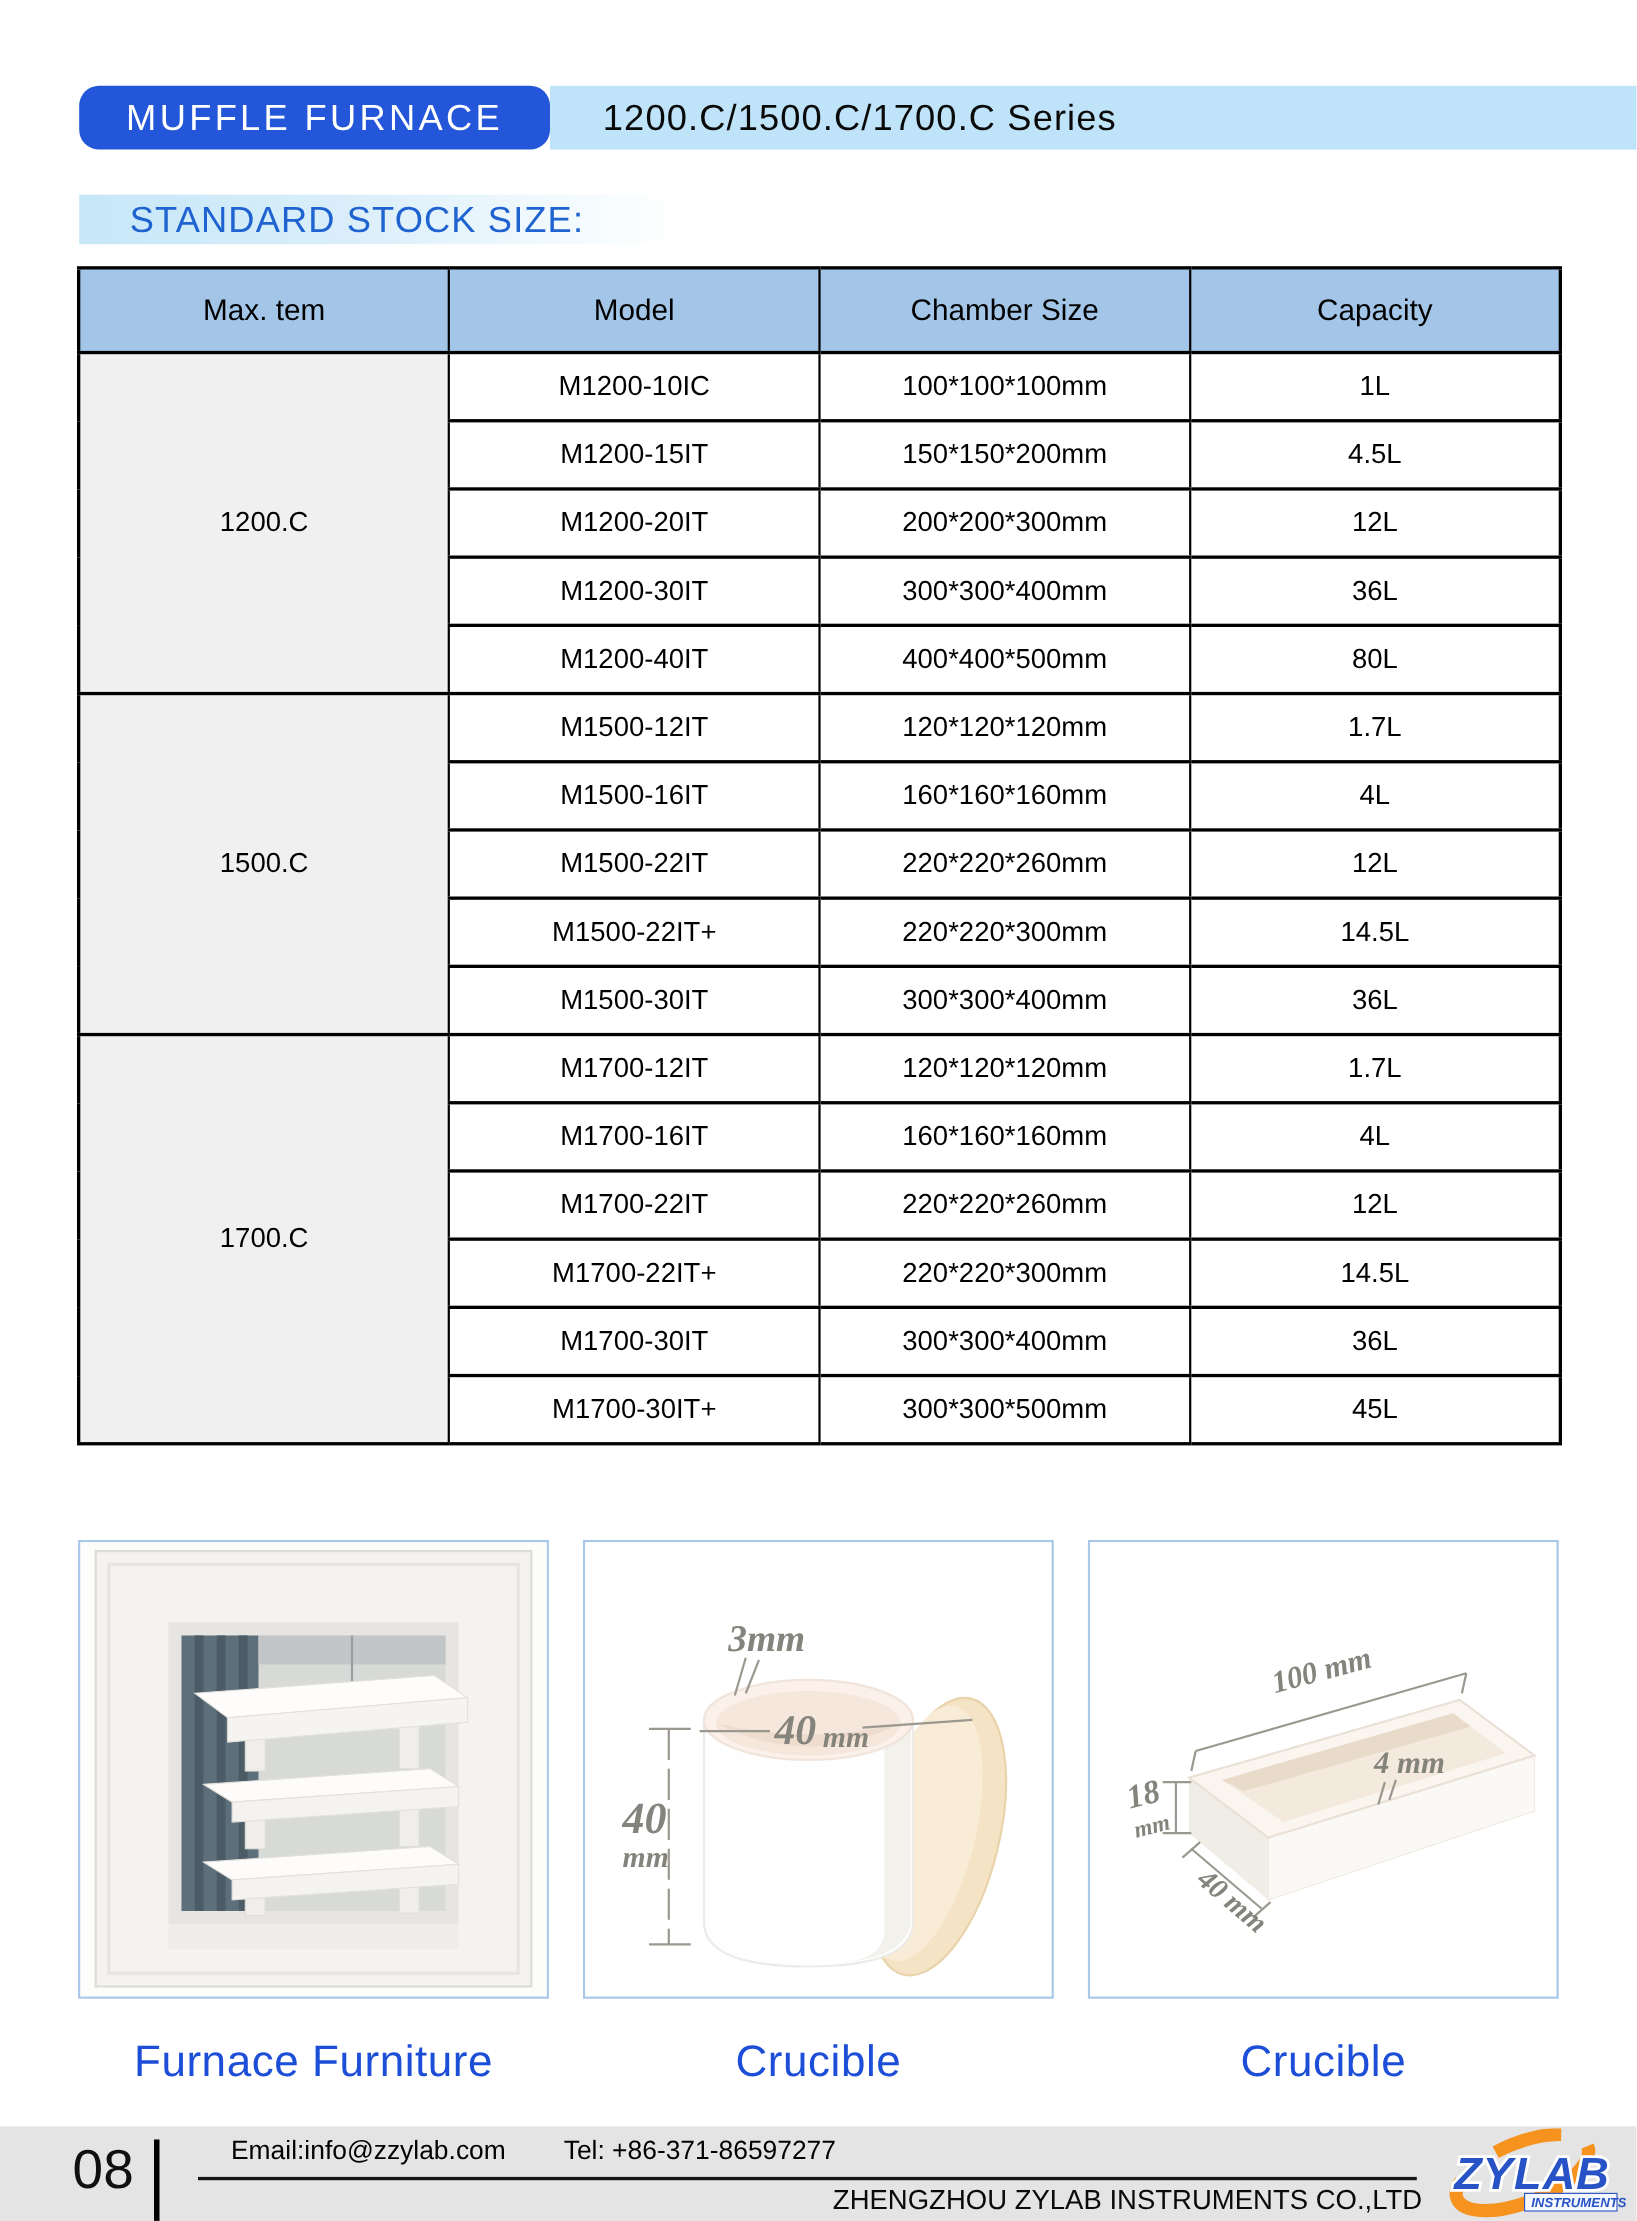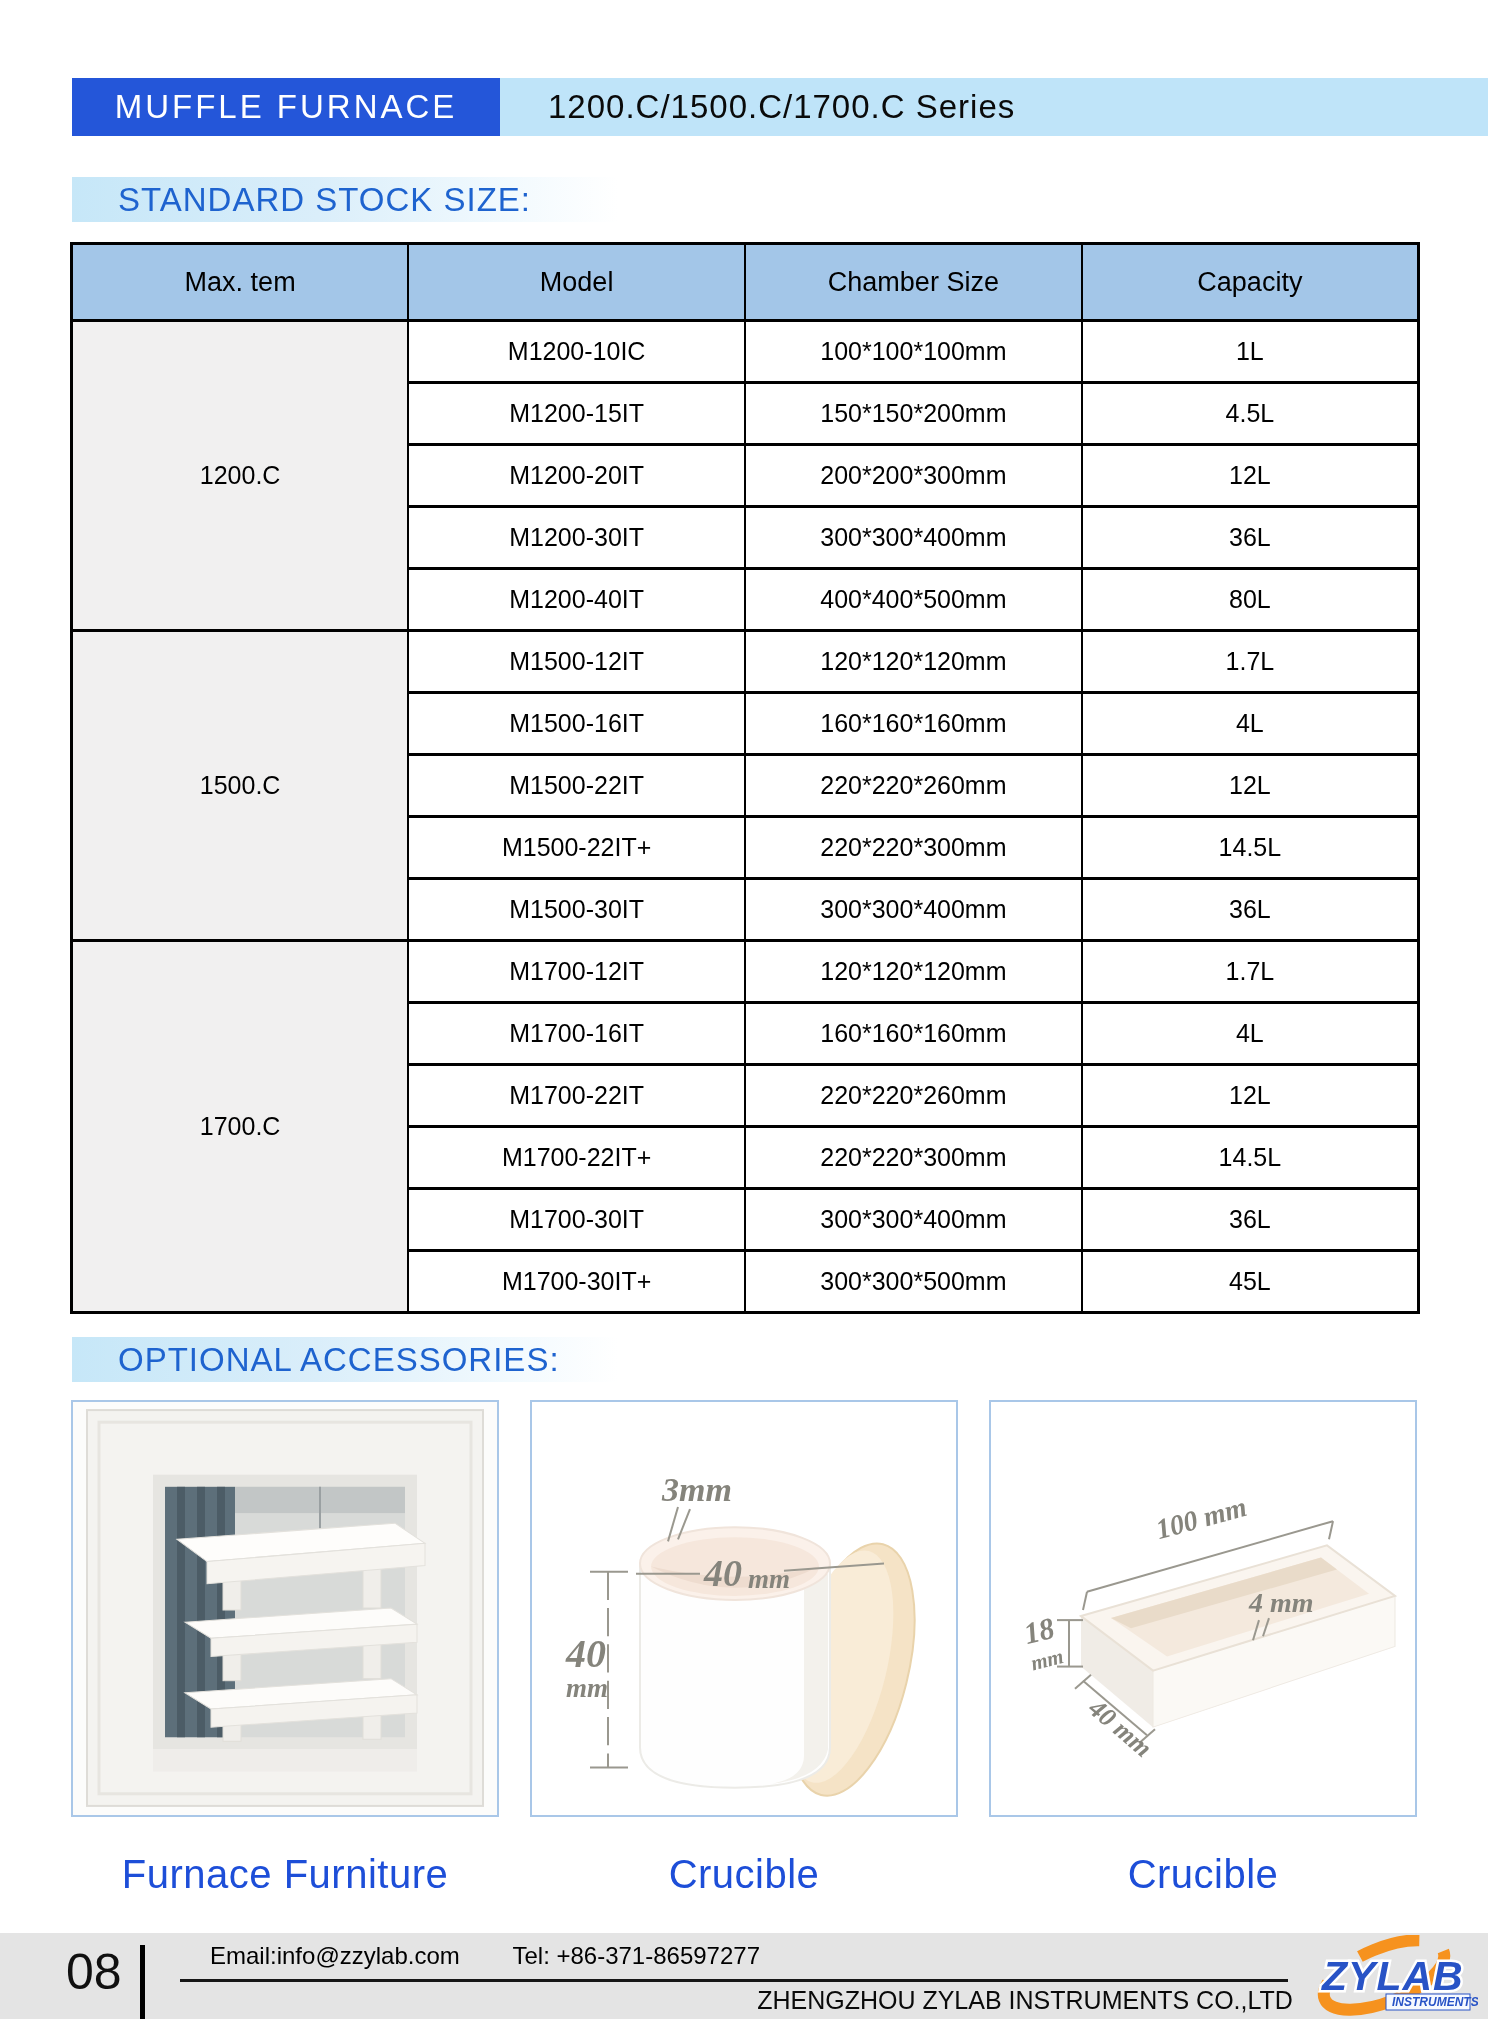--- a/index.html
+++ b/index.html
@@ -2,21 +2,21 @@
 <html><head>
 <meta charset="utf-8">
 <style>
   html,body{margin:0;padding:0;background:#ffffff;}
   body{font-family:"Liberation Sans", sans-serif; color:#000;}
   .page{position:relative;width:1488px;height:2019px;background:#fff;overflow:hidden;}
 
   
   .topbar{position:absolute;top:78px;left:72px;right:0;height:58px;display:flex;}
   .badge{width:428px;background:#2456d9;color:#fff;display:flex;align-items:center;justify-content:center;
-         font-size:33px;letter-spacing:3px;}
+         font-size:33px;letter-spacing:3px;border-radius:18px;}
   .series{flex:1;background:#bfe4f9;display:flex;align-items:center;padding-left:48px;
           font-size:33px;color:#0a0a0a;letter-spacing:1px;}
 
   
   .sec-heading{position:absolute;left:72px;width:500px;height:45px;line-height:45px;padding-left:46px;
                font-size:33px;letter-spacing:1px;color:#1e63cf;
                background:linear-gradient(to right,#c6e7f8 0%,#daeefa 45%,#f2fafe 80%,#ffffff 100%);}
   .h-stock{top:177px;}
   .h-acc{top:1337px;}
 
@@ -163,21 +163,20 @@
         <td>36L</td>
       </tr>
       <tr>
         <td>M1700-30IT+</td>
         <td>300*300*500mm</td>
         <td>45L</td>
       </tr>
     </tbody>
   </table>
 
-  <div class="sec-heading h-acc">OPTIONAL ACCESSORIES:</div>
 
   <div class="acc-row">
 
     <figure class="acc-card">
       <svg viewBox="0 0 424 409" preserveAspectRatio="none">
         <rect x="0" y="0" width="424" height="409" fill="#fcfcfb"></rect>
         <rect x="14" y="8" width="396" height="392" fill="#f4f3f0" stroke="#dedcd7" stroke-width="2"></rect>
         <rect x="26" y="20" width="372" height="368" fill="none" stroke="#e7e5e0" stroke-width="3"></rect>
         <rect x="80" y="72" width="264" height="272" fill="#e6e5e1"></rect>
         <rect x="92" y="84" width="240" height="248" fill="#d8dad8"></rect>

